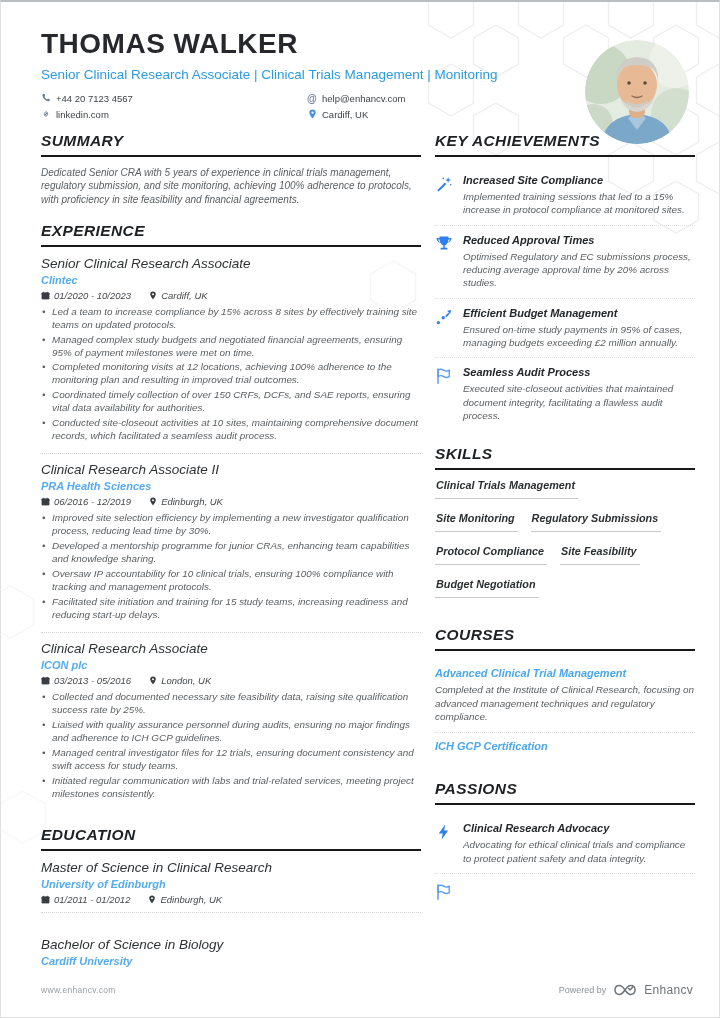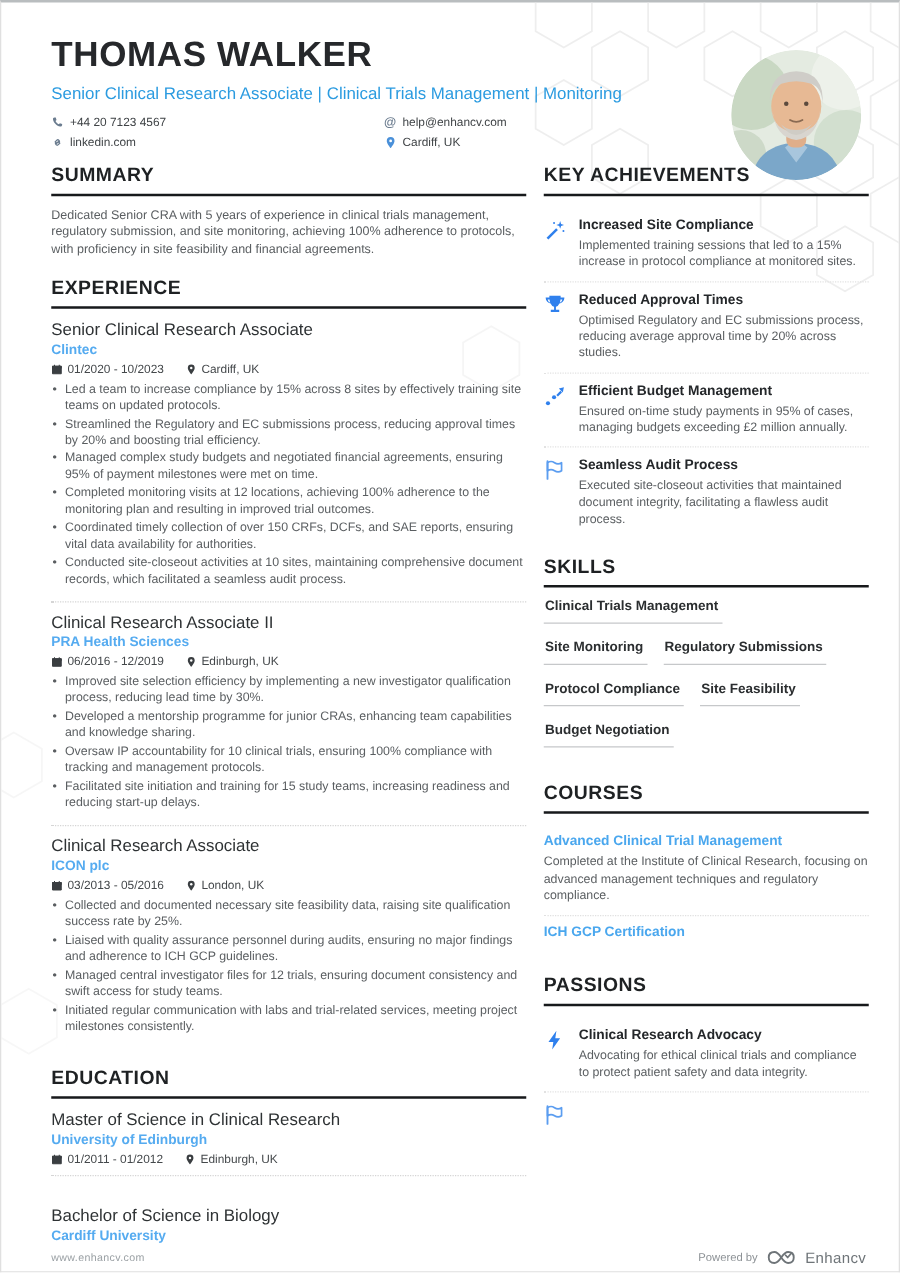--- a/index.html
+++ b/index.html
@@ -16,21 +16,21 @@
                 margin-top:9px;font-size:9.5px;color:#3f4346;}
   .contact-item{display:flex;align-items:center;gap:5px;}
   .contact-item .cicon{display:inline-flex;width:10px;justify-content:center;color:#6b7c8f;flex-shrink:0;}
   .at-glyph{font-size:10px;color:#6b7c8f;font-weight:bold;}
   .avatar{position:absolute;top:38px;right:30px;width:104px;height:104px;border-radius:50%;overflow:hidden;}
 
   
   .columns{position:relative;z-index:1;display:flex;gap:14px;padding:12px 26px 0 40px;}
   .col-left{width:380px;flex-shrink:0;}
   .col-right{width:260px;flex-shrink:0;}
-  .section{margin-bottom:15px;}
+  .section{margin-bottom:15px;font-style:italic;}
   .section-heading{margin:0 0 9px;font-size:15.5px;font-weight:bold;letter-spacing:0.4px;color:#1e2123;
                    padding-bottom:5px;border-bottom:2.5px solid #17191b;}
 
   .body-text{font-size:10px;line-height:1.36;color:#5a5e61;}
 
   
   .job{padding-bottom:8px;margin-bottom:8px;}
   .job.sep{border-bottom:1px dotted #d5d5d5;}
   .job-title{font-size:13.5px;color:#2e3234;margin:0 0 3px;}
   .company{font-size:11px;font-weight:bold;color:#55abf0;margin:0 0 4px;}
@@ -55,21 +55,21 @@
   .skill-row{display:flex;gap:13px;flex-wrap:wrap;}
   .skill{font-size:10.8px;font-weight:bold;color:#2b2e30;padding:0 3px 7px 1px;
          border-bottom:1px solid #c6c8ca;margin-bottom:13px;}
 
   
   .course{padding:7px 0 9px;}
   .course.sep{border-bottom:1px dotted #e0e0e0;}
   .course-title{font-size:11px;font-weight:bold;color:#4aa7ee;margin:0 0 4px;}
 
   
-  footer{position:absolute;z-index:1;left:40px;right:26px;bottom:4px;
+  footer{position:absolute;z-index:1;left:40px;right:26px;bottom:20px;
          display:flex;justify-content:space-between;align-items:center;}
   .site-link{font-size:8.5px;color:#9aa0a4;letter-spacing:0.3px;}
   .powered{display:flex;align-items:center;gap:7px;}
   .powered-label{font-size:9px;color:#8d9296;}
   .brand-name{font-size:12px;color:#6e7478;letter-spacing:0.3px;}
 </style>
 </head>
 <body>
 
 <div class="page">
@@ -188,21 +188,20 @@
                   <svg width="8" height="9" viewBox="0 0 9 10">
                     <path d="M4.5 0.6A3.1 3.1 0 0 1 7.6 3.7C7.6 5.8 4.5 9.4 4.5 9.4S1.4 5.8 1.4 3.7A3.1 3.1 0 0 1 4.5 0.6z" fill="#3a3e41"></path>
                     <circle cx="4.5" cy="3.7" r="1.1" fill="#fff"></circle>
                   </svg>
                 </span>
               <span>Cardiff, UK</span>
             </span>
           </div>
           <ul class="bullets">
             <li>Led a team to increase compliance by 15% across 8 sites by effectively training site teams on updated protocols.</li>
-            <li>Streamlined the Regulatory and EC submissions process, reducing approval times by 20% and boosting trial efficiency.</li>
             <li>Managed complex study budgets and negotiated financial agreements, ensuring 95% of payment milestones were met on time.</li>
             <li>Completed monitoring visits at 12 locations, achieving 100% adherence to the monitoring plan and resulting in improved trial outcomes.</li>
             <li>Coordinated timely collection of over 150 CRFs, DCFs, and SAE reports, ensuring vital data availability for authorities.</li>
             <li>Conducted site-closeout activities at 10 sites, maintaining comprehensive document records, which facilitated a seamless audit process.</li>
           </ul>
         </div>
 
         <div class="job sep">
           <div class="job-title">Clinical Research Associate II</div>
           <div class="company">PRA Health Sciences</div>

